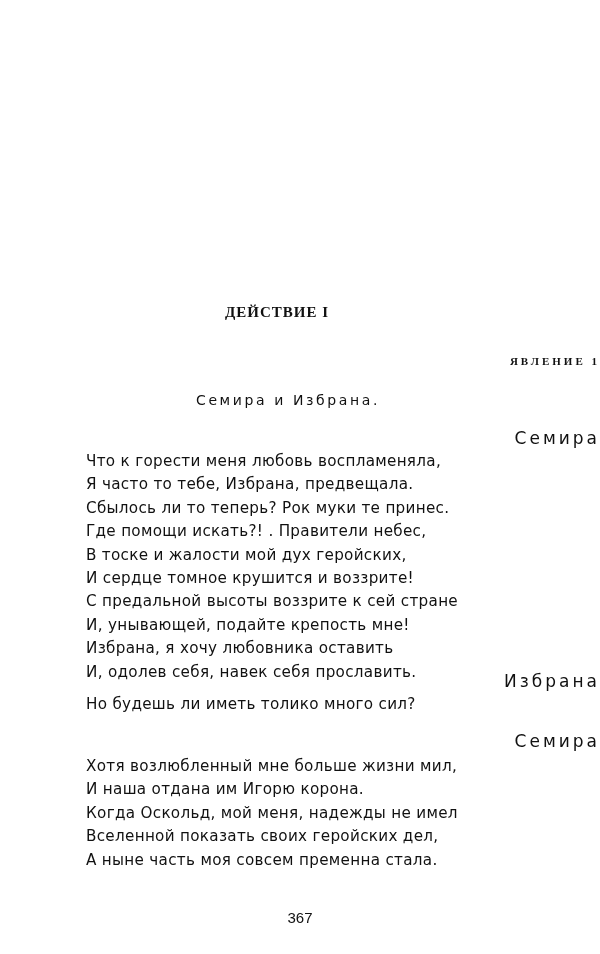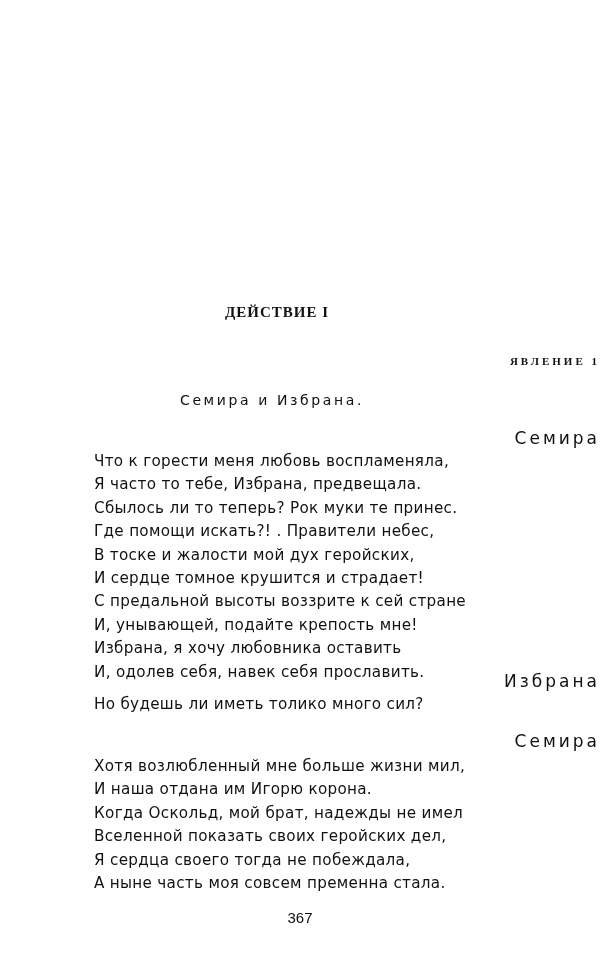--- a/index.html
+++ b/index.html
@@ -41,20 +41,21 @@
       letter-spacing: 3px;
     }
     .characters {
       position: absolute;
       top: 392px;
       left: 0; width: 544px;
       text-align: center;
       font-family: "DejaVu Sans", sans-serif;
       font-size: 14px;
       letter-spacing: 2.6px;
+      padding-left: 16px;
     }
     .speaker {
       position: absolute;
       left: 0; width: 600px;
       text-align: right;
       font-family: "DejaVu Sans", sans-serif;
       font-size: 17px;
       letter-spacing: 3px;
     }
     .verse {
@@ -63,21 +64,20 @@
       width: 460px;
       font-family: "DejaVu Sans", sans-serif;
       font-size: 15.2px;
       line-height: 23.4px;
       letter-spacing: 0.3px;
       white-space: nowrap;
     }
     .verse .line {
       display: block;
       height: 23.4px;
-      margin-left: 8px;
     }
     .page-number {
       position: absolute;
       top: 909px;
       left: 0; width: 600px;
       text-align: center;
       font-family: "Liberation Sans", sans-serif;
       font-size: 15px;
     }
   </style>
@@ -90,36 +90,35 @@
   <div class="scene-title">ЯВЛЕНИЕ 1</div>
   <div class="characters">Семира и Избрана.</div>
 
   <div class="speaker" style="top:428px;">Семира</div>
   <div class="verse" style="top:450px;">
     <span class="line">Что к горести меня любовь воспламеняла,</span>
     <span class="line">Я часто то тебе, Избрана, предвещала.</span>
     <span class="line">Сбылось ли то теперь? Рок муки те принес.</span>
     <span class="line">Где помощи искать?! . Правители небес,</span>
     <span class="line">В тоске и жалости мой дух геройских,</span>
-    <span class="line">И сердце томное крушится и страдает!</span>
+    <span class="line">И сердце томное крушится и воззрите!</span>
     <span class="line">С предальной высоты воззрите к сей стране</span>
     <span class="line">И, унывающей, подайте крепость мне!</span>
     <span class="line">Избрана, я хочу любовника оставить</span>
     <span class="line">И, одолев себя, навек себя прославить.</span>
   </div>
 
   <div class="speaker" style="top:671px;">Избрана</div>
   <div class="verse" style="top:693px;">
     <span class="line">Но будешь ли иметь толико много сил?</span>
   </div>
 
   <div class="speaker" style="top:731px;">Семира</div>
   <div class="verse" style="top:755px;">
     <span class="line">Хотя возлюбленный мне больше жизни мил,</span>
     <span class="line">И наша отдана им Игорю корона.</span>
-    <span class="line">Когда Оскольд, мой брат, надежды не имел</span>
+    <span class="line">Когда Оскольд, мой меня, надежды не имел</span>
     <span class="line">Вселенной показать своих геройских дел,</span>
-    <span class="line">Я сердца своего тогда не побеждала,</span>
     <span class="line">А ныне часть моя совсем пременна стала.</span>
   </div>
 
   <div class="page-number">367</div>
 </div>
 
 </body></html>

